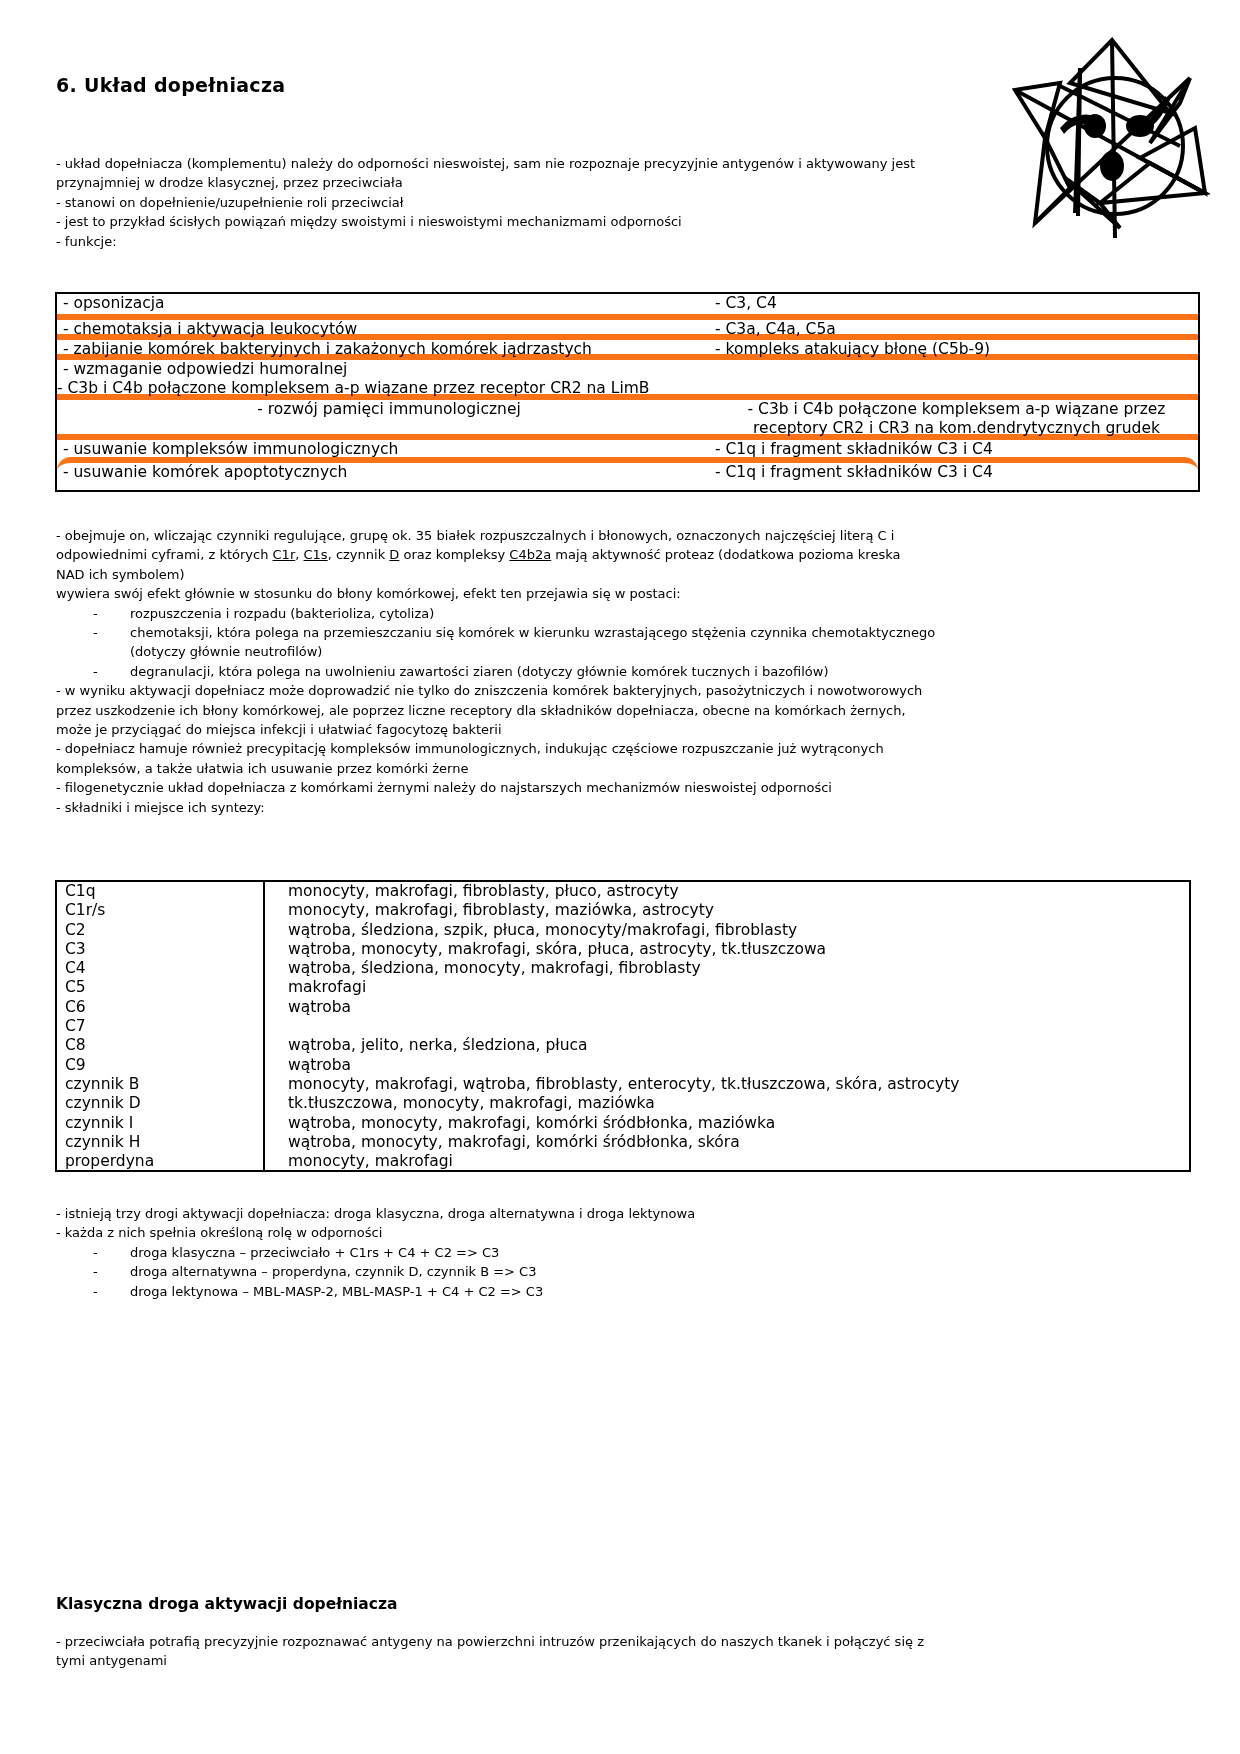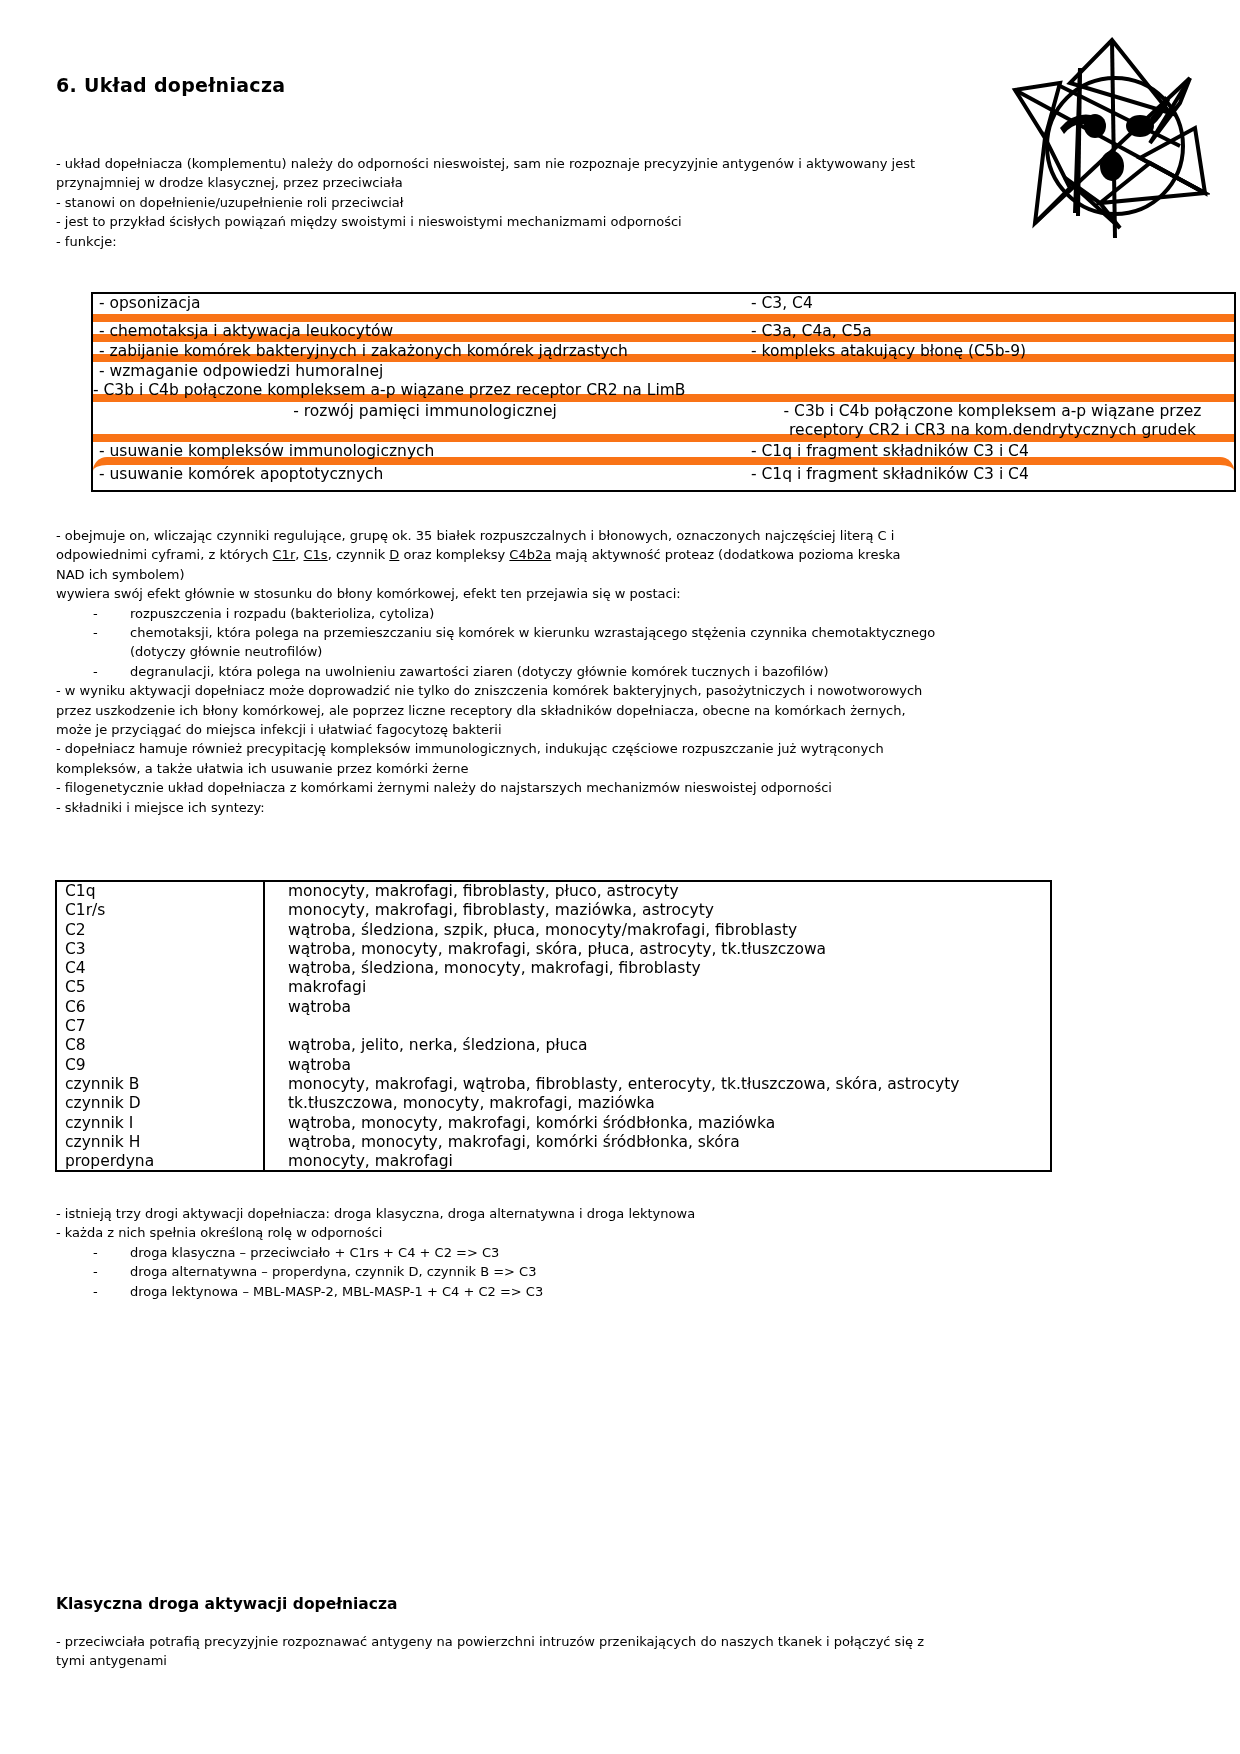--- a/index.html
+++ b/index.html
@@ -11,28 +11,28 @@
     .abs { position: absolute; }
     .title { left: 56px; top: 74px; font-weight: bold; font-size: 19px; letter-spacing: 0.3px; }
     .para { left: 56px; width: 1150px; line-height: 19.4px; font-size: 13px; }
     .para p { margin: 0; }
     .sub { display: flex; }
     .sub .dash { width: 74px; padding-left: 37px; box-sizing: border-box; }
     .sub .txt { flex: 1; }
     u { text-decoration: underline; }
 
     
-    .t1 { left: 55px; top: 292px; width: 1145px; border: 2px solid #000; box-sizing: border-box; margin-left: 36px; }
-    .t1 .row { display: flex; border-top: 8px solid #f97316; box-sizing: border-box; }
+    .t1 { left: 55px; top: 292px; width: 1145px; border: 2px solid #000; box-sizing: border-box; }
+    .t1 .row { display: flex; border-top: 6px solid #f97316; box-sizing: border-box; }
     .t1 .row:first-child { border-top: none; }
     .t1 .c1 { width: 658px; padding-left: 6px; box-sizing: border-box; line-height: 19px; }
     .t1 .c2 { flex: 1; padding-left: 0; box-sizing: border-box; line-height: 19px; }
 
     
-    .t2 { left: 55px; top: 880px; width: 997px; height: 292px; border: 2px solid #000; box-sizing: border-box; }
+    .t2 { left: 55px; top: 880px; width: 1136px; height: 292px; border: 2px solid #000; box-sizing: border-box; }
     .t2 .divider { position: absolute; left: 206px; top: 0; bottom: 0; width: 2px; background: #000; }
     .t2 .row { display: flex; height: 19.3px; line-height: 19.3px; }
     .t2 .c1 { width: 208px; padding-left: 8px; box-sizing: border-box; }
     .t2 .c2 { flex: 1; padding-left: 23px; box-sizing: border-box; }
 
     .h2 { left: 56px; top: 1595px; font-weight: bold; font-size: 15.5px; }
 
     .emblem { left: 1000px; top: 28px; width: 210px; height: 215px; }
   </style>
 </head>

